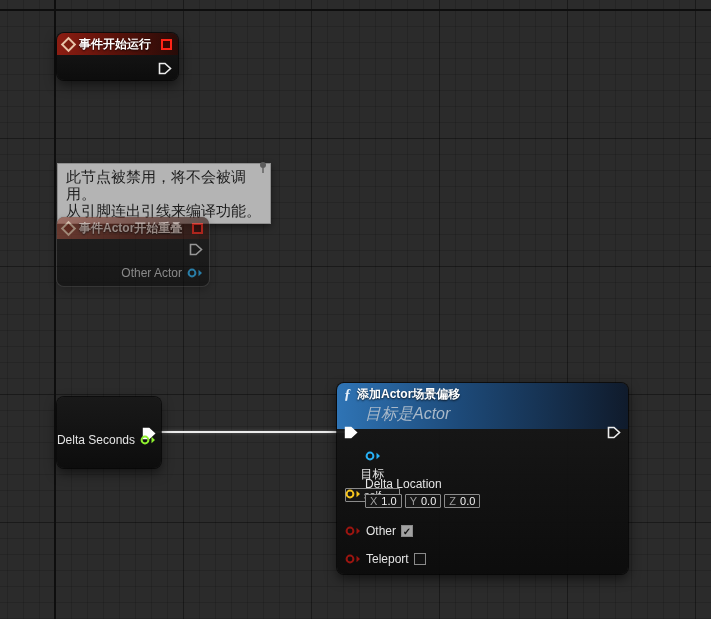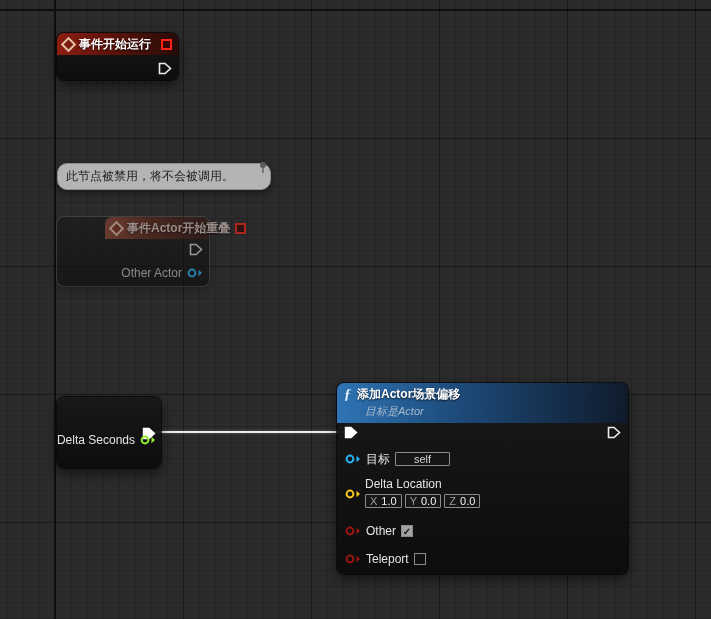--- a/index.html
+++ b/index.html
@@ -38,40 +38,40 @@
   .red-box{width:7px;height:7px;border:2px solid #ff2417;background:#380502;margin-left:auto;flex:none;}
 
   .exec-pin{position:absolute;}
   .pin-svg{flex:none;display:block;}
 
   .prow{position:absolute;display:flex;align-items:center;gap:5px;height:16px;font-size:12px;color:#e4e4e4;white-space:nowrap;}
   .plabel{white-space:nowrap;}
 
   
   .node.disabled{opacity:.62;box-shadow:0 4px 10px rgba(0,0,0,.4),0 0 0 1px rgba(150,150,150,.4);}
-  .disabled .event-header{background:linear-gradient(90deg,#8f4535 0%,#5b241a 48%,rgba(52,22,16,.85) 100%);margin-left:48px;}
+  .disabled .event-header{background:linear-gradient(90deg,#8f4535 0%,#5b241a 48%,rgba(52,22,16,.85) 100%);}
   .disabled .node-title{color:#ddc6be;}
   .disabled .plabel{color:#c2c2c2;}
 
   
   .note{
-    position:absolute;background:#b4b4b4;border:1px solid #8d8d8d;border-radius:10px;
-    color:#1d1d1d;font-size:12px;line-height:17px;padding:4px 8px;
+    position:absolute;background:#b4b4b4;border:1px solid #8d8d8d;border-radius:0;
+    color:#1d1d1d;font-size:15px;line-height:17px;padding:4px 8px;
     box-shadow:0 3px 7px rgba(0,0,0,.45);
   }
   .note-pin{position:absolute;right:2px;top:-3px;}
 
   
   .fn-header{
     border-radius:7px 7px 0 0;padding:3px 8px 4px 7px;box-sizing:border-box;
     background:linear-gradient(90deg,#2f74b5 0%,#1d4a79 42%,rgba(15,27,45,.93) 100%);
   }
   .fn-title-row{display:flex;align-items:center;gap:6px;}
   .fn-icon{font-family:"Liberation Serif",serif;font-style:italic;font-weight:bold;font-size:14px;color:#e8f1fa;line-height:12px;}
-  .fn-subtitle{margin-left:21px;font-size:11px;font-style:italic;color:#a9b9c9;margin-top:1px;}
+  .fn-subtitle{margin-left:21px;font-size:16px;font-style:italic;color:#a9b9c9;margin-top:1px;}
 
   .self-box,.vec-field{
     display:inline-flex;align-items:center;background:#161616;border:1px solid #8b8b8b;
     height:14px;font-size:11px;border-radius:1px;box-sizing:border-box;
   }
   .self-box{padding:0 18px;color:#d6d6d6;}
   .vec-field{padding:0 4px;gap:4px;}
   .vec-letter{color:#9d9d9d;}
   .vec-value{color:#f0f0f0;text-align:center;}
 
@@ -96,20 +96,21 @@
       <span class="node-title">事件开始运行</span>
       <span class="red-box"></span>
     </div>
     <svg class="exec-pin" style="right:6px;top:29px;" width="14" height="13" viewBox="0 0 14 13">
       <path d="M1.5 1.5 H7 L12.5 6.5 L7 11.5 H1.5 Z" fill="none" stroke="#ececec" stroke-width="1.6"></path>
     </svg>
   </div>
 
   <div class="note" style="left:57px;top:163px;width:196px;">
     <div>此节点被禁用，将不会被调用。</div>
+    <div>从引脚连出引线来编译功能。</div>
     <svg class="note-pin" width="10" height="13" viewBox="0 0 10 13">
       <circle cx="5" cy="4" r="3" fill="#5d5d5d"></circle>
       <rect x="4.3" y="6.5" width="1.4" height="5.5" fill="#5d5d5d"></rect>
     </svg>
   </div>
 
   <div class="node disabled" style="left:57px;top:217px;width:152px;height:69px;">
     <div class="node-header event-header">
       <span class="diamond"></span>
       <span class="node-title">事件Actor开始重叠</span>
@@ -150,21 +151,21 @@
     </div>
 
     <svg class="exec-pin" style="left:7px;top:43px;" width="14" height="13" viewBox="0 0 14 13">
       <path d="M1.5 1.5 H7 L12.5 6.5 L7 11.5 H1.5 Z" fill="#fefefe" stroke="#fefefe" stroke-width="1.4"></path>
     </svg>
 
     <svg class="exec-pin" style="right:7px;top:43px;" width="14" height="13" viewBox="0 0 14 13">
       <path d="M1.5 1.5 H7 L12.5 6.5 L7 11.5 H1.5 Z" fill="none" stroke="#ececec" stroke-width="1.6"></path>
     </svg>
 
-    <div class="prow" style="left:8px;top:68px;">
+    <div class="prow" style="left:8px;top:68px;flex-direction:column;">
       <svg class="pin-svg" width="16" height="10" viewBox="0 0 16 10">
         <circle cx="5" cy="5" r="3.4" fill="none" stroke="#28b1f5" stroke-width="2"></circle>
         <path d="M11.5 1.8 L15 5 L11.5 8.2 Z" fill="#28b1f5"></path>
       </svg>
       <span class="plabel">目标</span>
       <span class="self-box">self</span>
     </div>
 
 
     <svg class="pin-svg" style="position:absolute;left:8px;top:106px;" width="16" height="10" viewBox="0 0 16 10">

